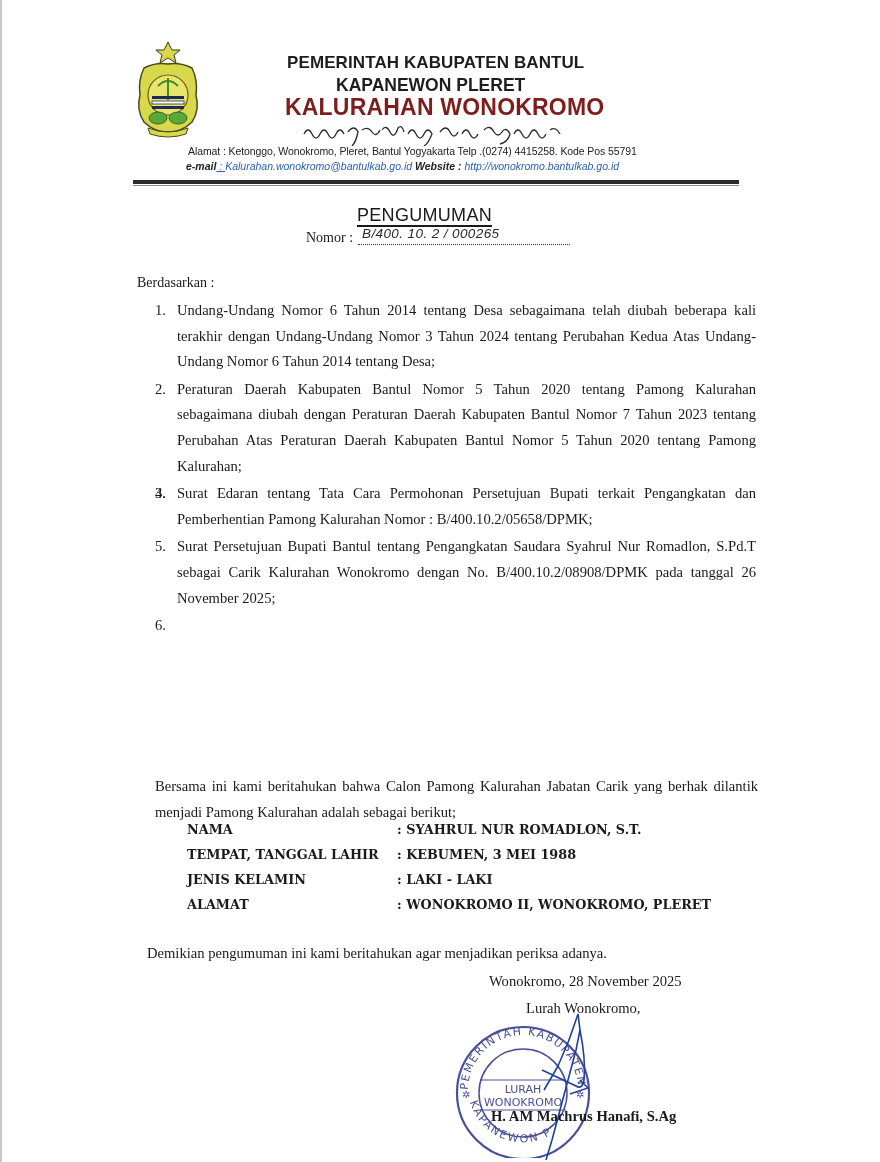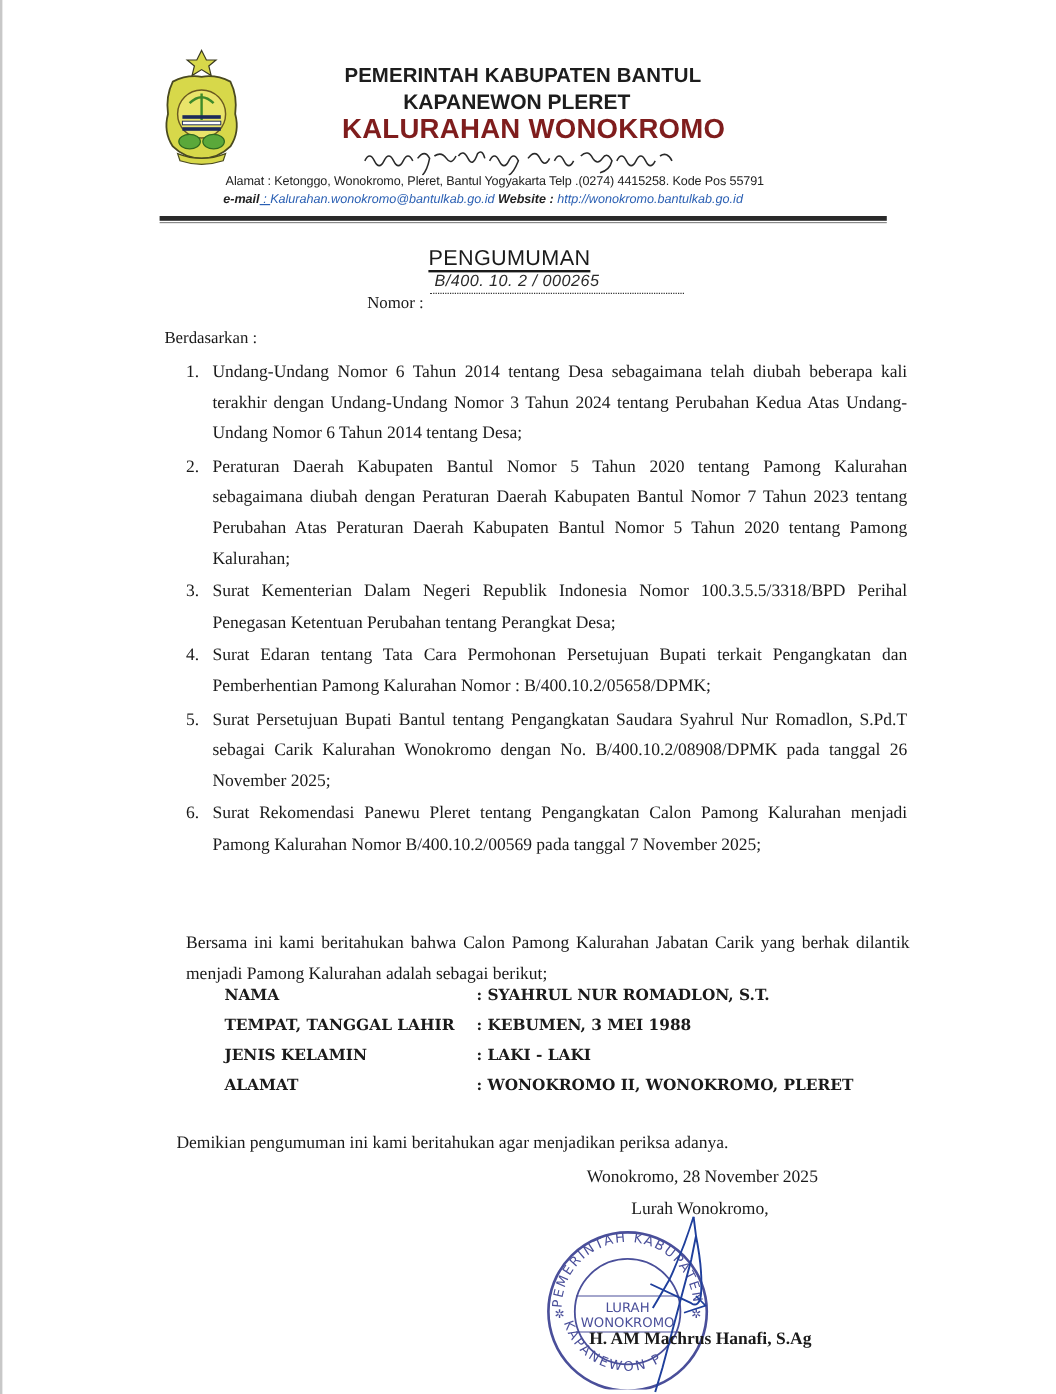--- a/index.html
+++ b/index.html
@@ -18,21 +18,21 @@
   .lh-address { position: absolute; left: 188px; top: 145px; font-family: "Liberation Sans", sans-serif; font-size: 10.5px; color: #222; letter-spacing: -0.1px; text-align: center; }
   .lh-contact { position: absolute; left: 186px; top: 160px; font-family: "Liberation Sans", sans-serif; font-size: 10.5px; color: #222; font-style: italic; }
   .lh-contact .lbl { font-weight: bold; }
   .lh-contact .link { color: #2a5fb3; }
   .lh-contact .colon { text-decoration: underline; color: #2a5fb3; }
   .rule-thick { position: absolute; left: 133px; top: 180px; width: 606px; height: 4px; background: #2a2a2a; }
   .rule-thin { position: absolute; left: 133px; top: 185px; width: 606px; height: 1px; background: #8a8a8a; }
 
   
   .doc-title { position: absolute; left: 357px; top: 205px; font-family: "Liberation Sans", sans-serif; font-size: 18px; font-weight: normal; color: #1a1a1a; border-bottom: 2px solid #1a1a1a; line-height: 20px; padding-bottom: 0px; letter-spacing: 0.3px; }
-  .nomor-lbl { position: absolute; left: 306px; top: 246px; font-size: 14px; }
+  .nomor-lbl { position: absolute; left: 306px; top: 230px; font-size: 14px; }
   .nomor-dots { position: absolute; left: 358px; top: 240px; width: 212px; border-bottom: 1px dotted #333; height: 4px; }
   .nomor-val { position: absolute; left: 362px; top: 226px; font-family: "Liberation Sans", sans-serif; font-size: 13.5px; font-style: italic; color: #2a2a2a; letter-spacing: 0.4px; }
   .berdasarkan { position: absolute; left: 137px; top: 275px; font-size: 14px; }
   ol.refs { position: absolute; left: 155px; top: 298px; width: 601px; margin: 0; padding: 0; list-style: none; }
   ol.refs li { position: relative; padding-left: 22px; text-align: justify; margin-bottom: 2px; font-size: 14.6px; line-height: 25.6px; }
   ol.refs li .num { position: absolute; left: 0; top: 0; }
 
   .bersama { position: absolute; left: 155px; top: 745px; width: 603px; text-align: justify; font-size: 14.6px; line-height: 26px; margin-top: 28px; }
 
   .info { position: absolute; left: 187px; top: 822px; font-family: "DejaVu Serif", serif; font-weight: bold; font-size: 12.8px; color: #1a1a1a; }
@@ -81,24 +81,24 @@
 
 <div class="doc-title">PENGUMUMAN</div>
 <div class="nomor-lbl">Nomor :</div>
 <div class="nomor-dots"></div>
 <div class="nomor-val">B/400. 10. 2 / 000265</div>
 
 <div class="berdasarkan">Berdasarkan   :</div>
 <ol class="refs">
   <li><span class="num">1.</span><span>Undang-Undang Nomor 6 Tahun 2014 tentang Desa sebagaimana telah diubah beberapa kali terakhir dengan Undang-Undang Nomor 3 Tahun 2024 tentang Perubahan Kedua Atas Undang-Undang Nomor 6 Tahun 2014 tentang Desa;</span></li>
   <li><span class="num">2.</span><span>Peraturan Daerah Kabupaten Bantul Nomor 5 Tahun 2020 tentang Pamong Kalurahan sebagaimana diubah dengan Peraturan Daerah Kabupaten Bantul Nomor 7 Tahun 2023 tentang Perubahan Atas Peraturan Daerah Kabupaten Bantul Nomor 5 Tahun 2020 tentang Pamong Kalurahan;</span></li>
-  <li><span class="num">3.</span><span>Surat Kementerian Dalam Negeri Republik Indonesia Nomor 100.3.5.5/3318/BPD Perihal Penegasan Ketentuan Perubahan tentang Perangkat Desa;</span></li>
+  <li><span class="num">3.</span></li>
   <li><span class="num">4.</span><span>Surat Edaran tentang Tata Cara Permohonan Persetujuan Bupati terkait Pengangkatan dan Pemberhentian Pamong Kalurahan Nomor : B/400.10.2/05658/DPMK;</span></li>
   <li><span class="num">5.</span><span>Surat Persetujuan Bupati Bantul tentang Pengangkatan Saudara Syahrul Nur Romadlon, S.Pd.T sebagai Carik Kalurahan Wonokromo dengan No. B/400.10.2/08908/DPMK pada tanggal 26 November 2025;</span></li>
-  <li><span class="num">6.</span><span>Surat Rekomendasi Panewu Pleret tentang Pengangkatan Calon Pamong Kalurahan menjadi Pamong Kalurahan Nomor B/400.10.2/00569 pada tanggal 7 November 2025;</span></li>
+  <li><span class="num">6.</span></li>
 </ol>
 
 <div class="bersama">Bersama ini kami beritahukan bahwa Calon Pamong Kalurahan Jabatan Carik yang berhak dilantik menjadi Pamong Kalurahan adalah sebagai berikut;</div>
 
 <div class="info">
   <div class="row">
     <span class="k">NAMA</span>
     <span class="v" style="left:210px">:  SYAHRUL NUR ROMADLON, S.T.</span>
   </div>
   <div class="row">

